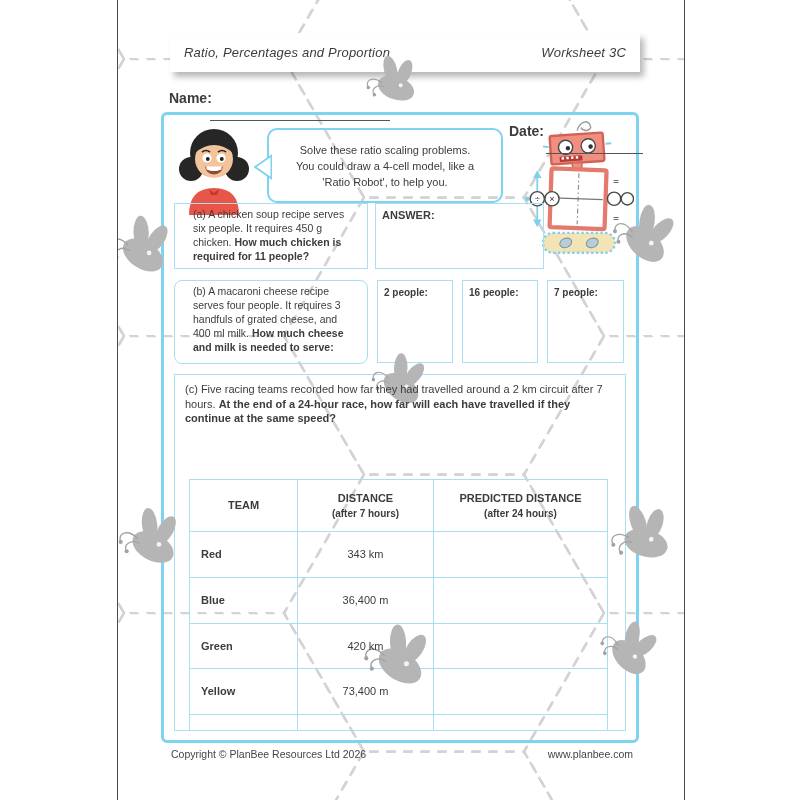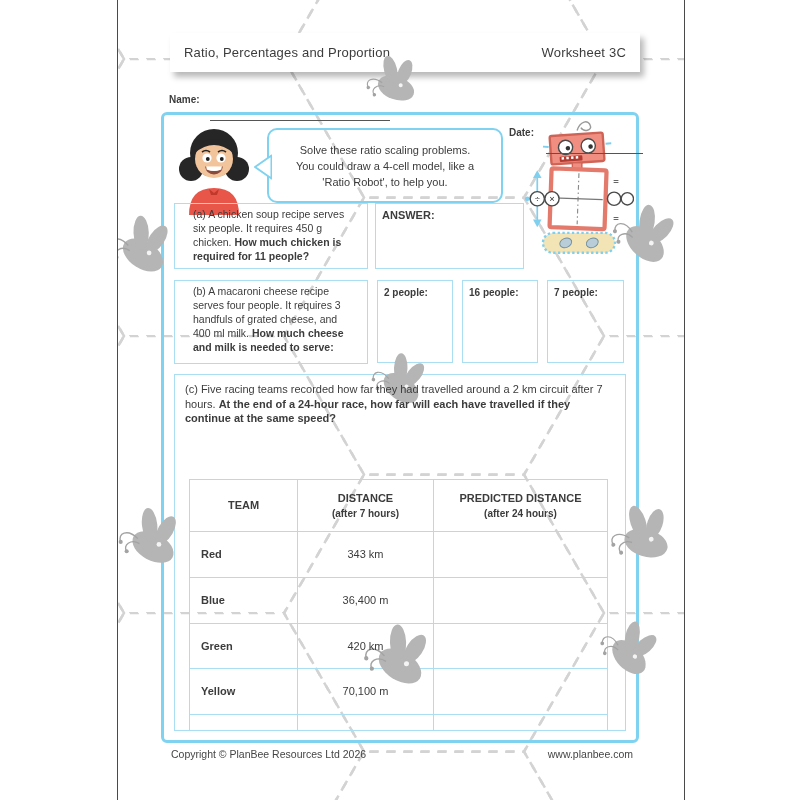--- a/index.html
+++ b/index.html
@@ -6,23 +6,23 @@
   #canvas{position:relative;width:800px;height:800px;background:#ffffff;overflow:hidden;
           font-family:"Liberation Sans",sans-serif;color:#3c3c3c;}
   #page{position:absolute;left:117px;top:0;width:566px;height:800px;background:#fff;
         border-left:1.5px solid #4a4a4a;border-right:1.5px solid #4a4a4a;overflow:hidden;}
   .abs{position:absolute;}
   .txt{position:relative;z-index:4;}
   
   #header-bar{left:52px;top:33px;width:470px;height:39px;background:#fff;
               box-shadow:4px 5px 6px rgba(0,0,0,0.28);display:flex;align-items:center;
               justify-content:space-between;padding:0 14px;box-sizing:border-box;z-index:2;}
-  #header-bar .title{font-size:13px;letter-spacing:.2px;}
-  
-  .field-label{font-size:10px;font-weight:bold;}
+  #header-bar .title{font-size:13px;letter-spacing:.2px;font-style:italic;}
+  
+  .field-label{font-size:14px;font-weight:bold;}
   .write-line{border-bottom:1.4px solid #555;height:14px;}
   
   #content{left:43px;top:112px;width:472px;height:625px;border:3px solid #7fd2f0;border-radius:6px;}
   
   #bubble{left:103px;top:13px;width:232px;height:71px;border:2px solid #7fd2f0;border-radius:10px;
           display:flex;flex-direction:column;justify-content:center;text-align:center;
           font-size:11px;line-height:16px;}
   #bubble-tail{position:absolute;left:-15px;top:24px;z-index:4;}
   
   .qbox{border:1.5px solid #a9def3;box-sizing:border-box;font-size:10.5px;line-height:1.33;
@@ -147,25 +147,25 @@
         <circle cx="109" cy="88" r="6.5" fill="#fff" stroke="#4a4a4a" stroke-width="1.5"></circle>
         <text x="97" y="112" font-size="10" text-anchor="middle" fill="#666" font-weight="bold">=</text>
         <rect x="20" y="124" width="76" height="21" rx="10.5" fill="#f3e4b6" stroke="#7fcfee" stroke-width="2.5" stroke-dasharray="2.5 2.5"></rect>
         <ellipse cx="44" cy="134.5" rx="6.5" ry="4.8" fill="#b9cdd8" stroke="#6f8fa0" stroke-width="1" transform="rotate(-22 44 134.5)"></ellipse>
         <ellipse cx="72" cy="134.5" rx="6.5" ry="4.8" fill="#b9cdd8" stroke="#6f8fa0" stroke-width="1" transform="rotate(-22 72 134.5)"></ellipse>
       </svg>
 
       <div class="abs qbox" style="left:10px;top:88px;width:194px;height:66px;">
         <span class="txt">(a) A chicken soup recipe serves six people. It requires 450 g chicken. </span><span class="txt qbold">How much chicken is required for 11 people?</span>
       </div>
-      <div class="abs ansbox" style="left:211px;top:88px;width:149px;height:66px;">
+      <div class="abs ansbox" style="left:211px;top:88px;width:169px;height:66px;">
         <span class="txt" style="font-weight:600;">ANSWER:</span>
       </div>
 
-      <div class="abs qbox" style="left:10px;top:165px;width:194px;height:84px;">
+      <div class="abs qbox" style="left:10px;top:165px;width:194px;height:84px;border-radius:8px;">
         <span class="txt">(b) A macaroni cheese recipe serves four people. It requires 3 handfuls of grated cheese, and 400 ml milk. </span><span class="txt qbold">How much cheese and milk is needed to serve:</span>
       </div>
       <div class="abs ansbox" style="left:213px;top:165px;width:76px;height:83px;">
         <span class="txt blabel">2 people:</span>
       </div>
       <div class="abs ansbox" style="left:298px;top:165px;width:76px;height:83px;">
         <span class="txt blabel">16 people:</span>
       </div>
       <div class="abs ansbox" style="left:383px;top:165px;width:77px;height:83px;">
         <span class="txt blabel">7 people:</span>
@@ -214,21 +214,21 @@
               <span class="txt">420 km</span>
             </div>
           <div class="tcell td mid last">
               <span class="txt"></span>
             </div>
 
           <div class="tcell td team">
               <span class="txt">Yellow</span>
             </div>
           <div class="tcell td mid">
-              <span class="txt">70,100 m</span>
+              <span class="txt">73,400 m</span>
             </div>
           <div class="tcell td mid last">
               <span class="txt"></span>
             </div>
 
           <div class="tcell td team trow-last">
               <span class="txt">Ratio</span>
             </div>
           <div class="tcell td mid trow-last">
               <span class="txt">171.5 laps</span>

